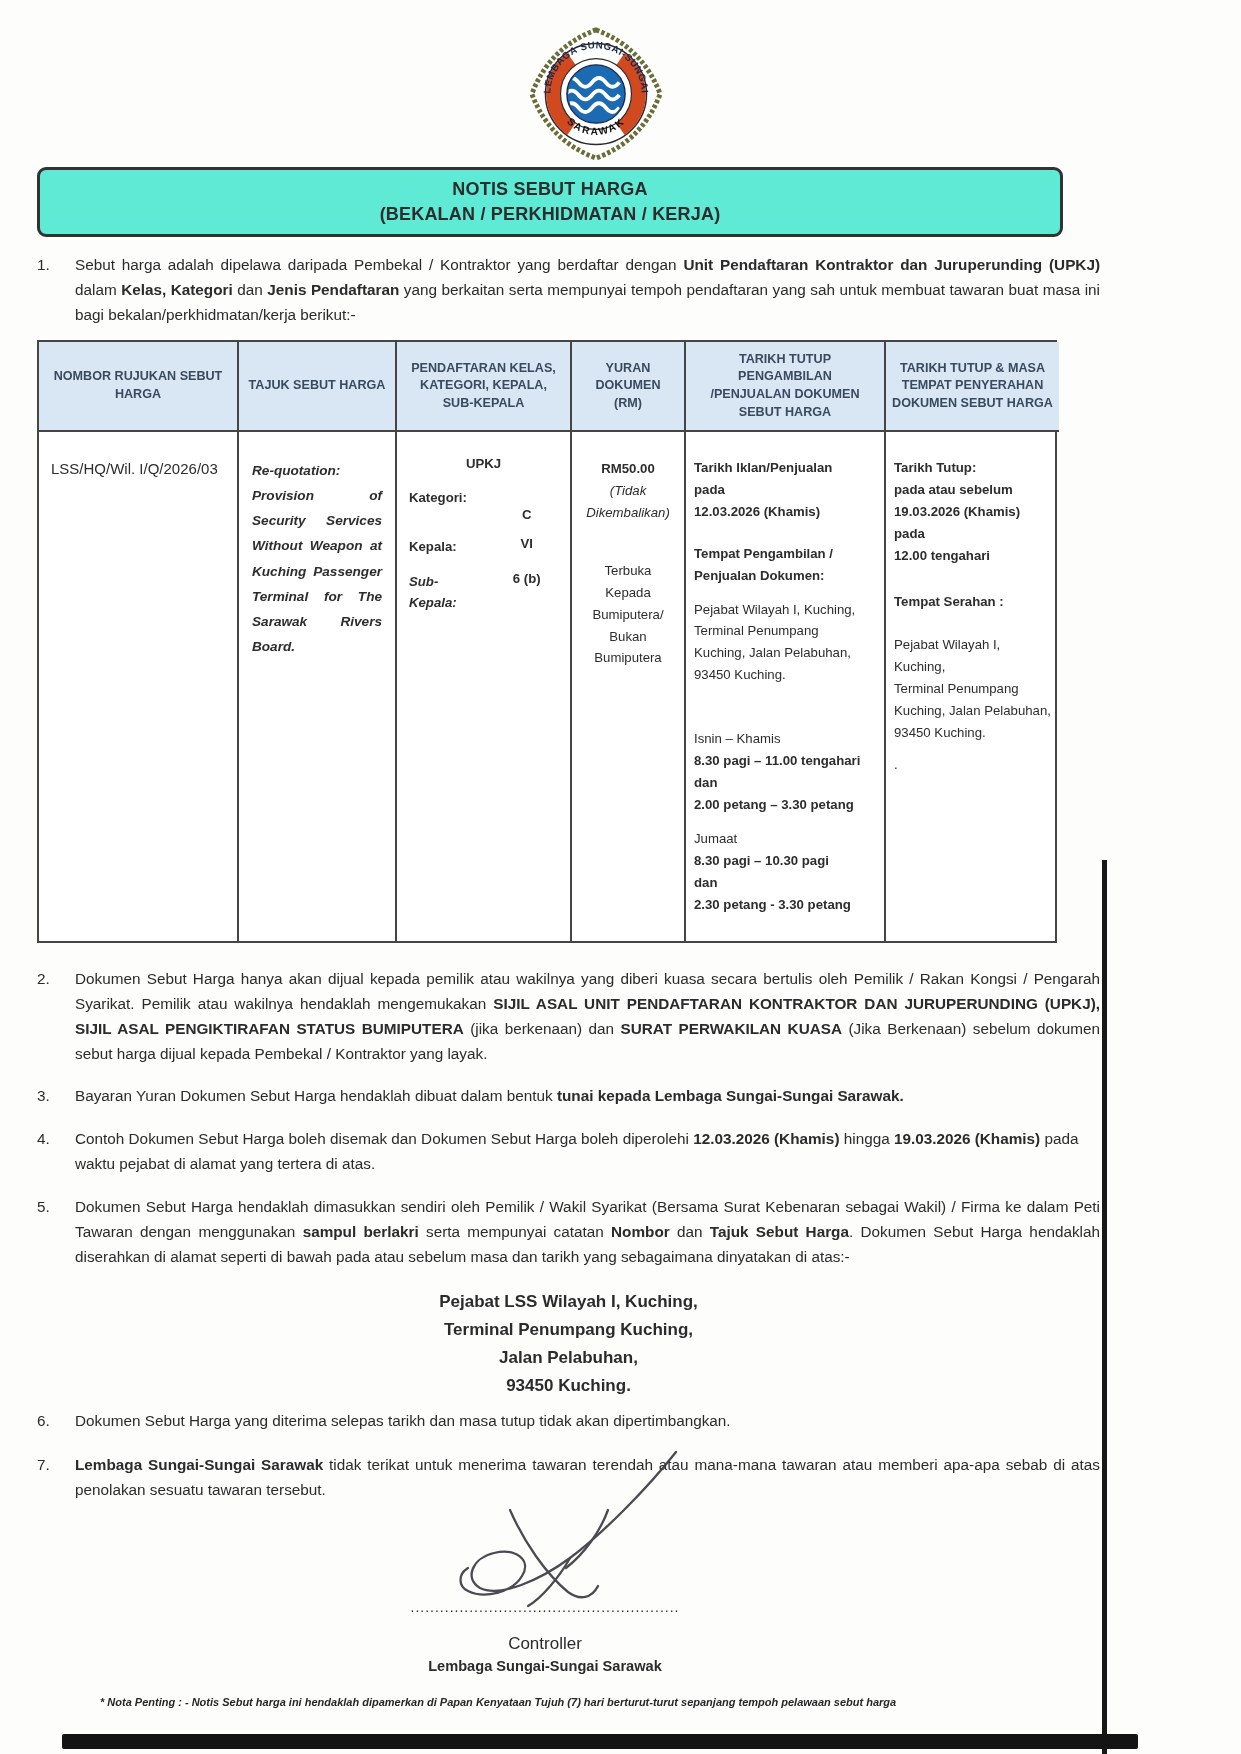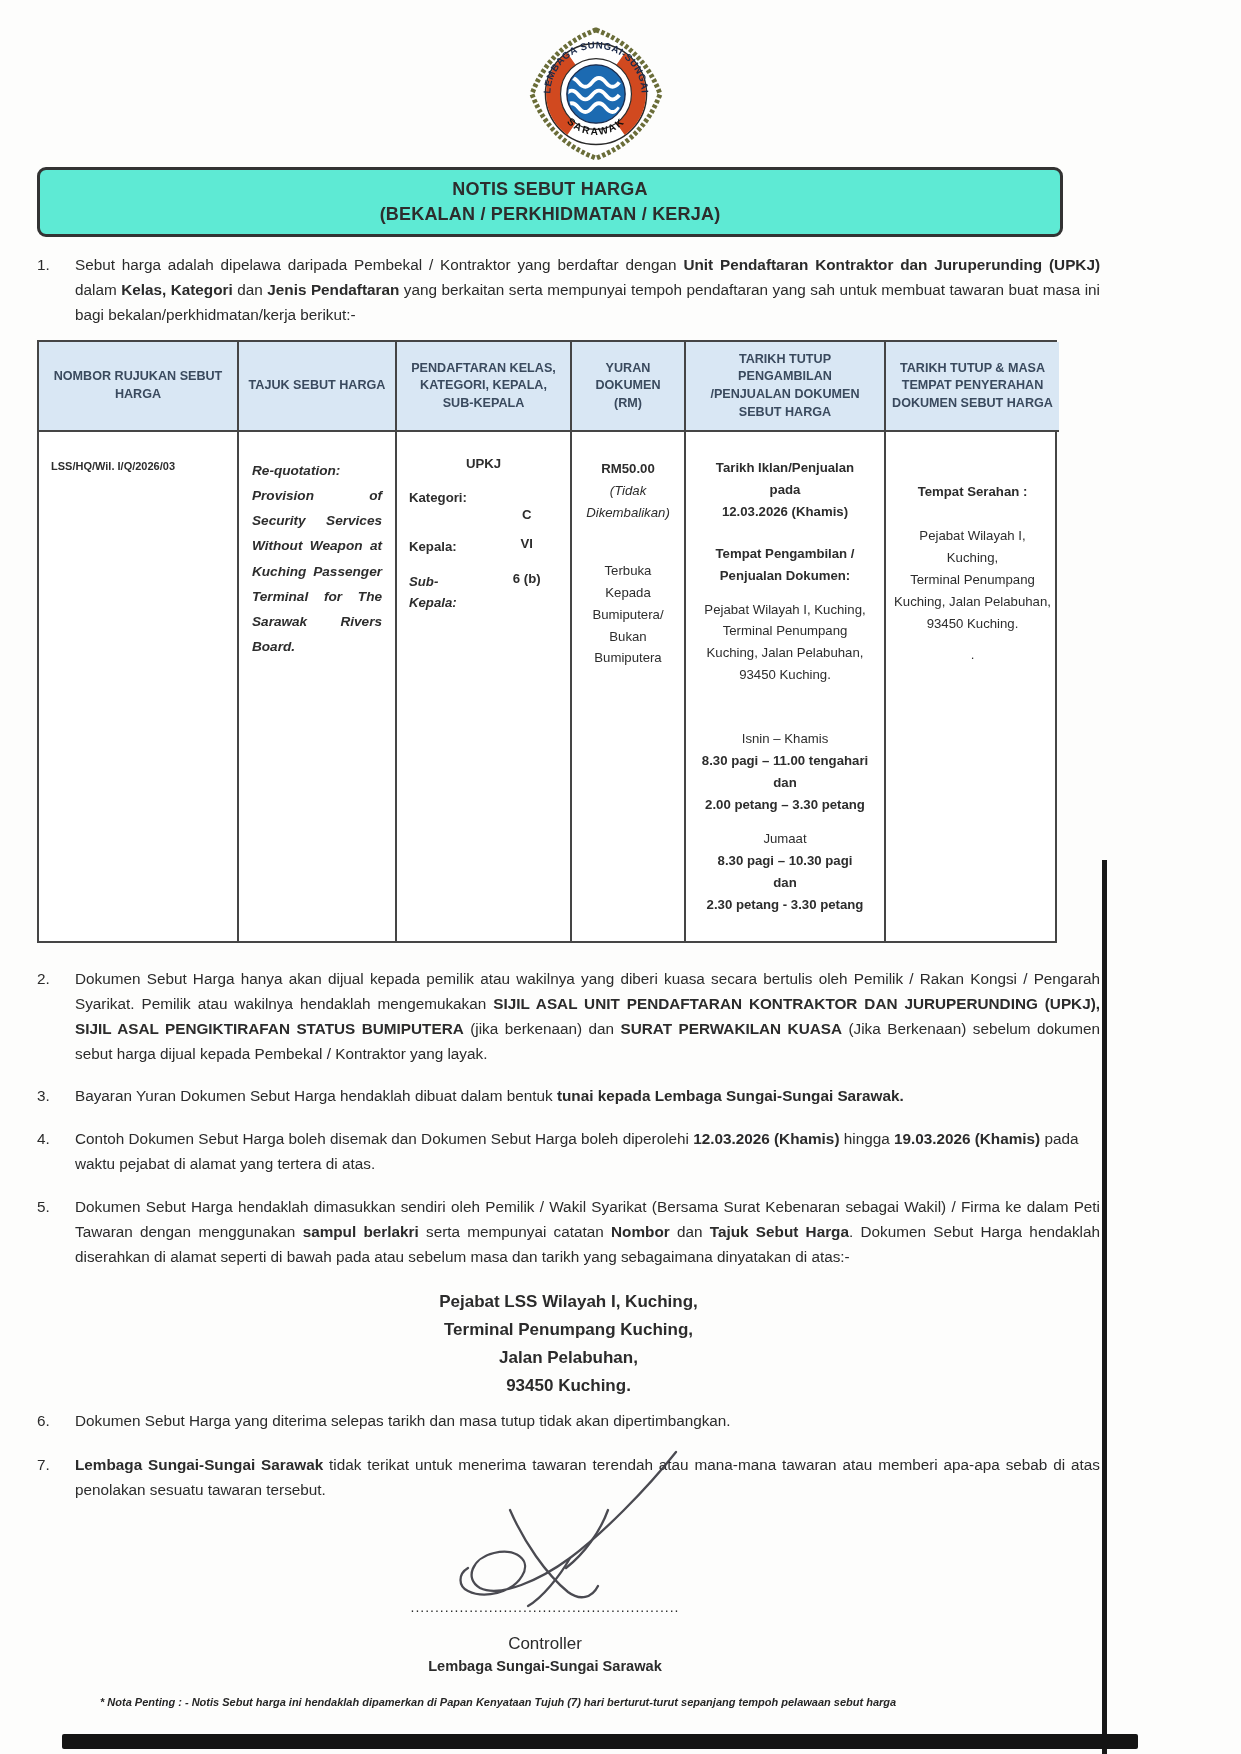--- a/index.html
+++ b/index.html
@@ -31,34 +31,34 @@
     border:2px solid #454545; box-sizing:border-box; background:#fff;
   }
   .th {
     background:#d9e7f4; border-bottom:2px solid #454545;
     display:flex; align-items:center; justify-content:center;
     text-align:center; font-weight:bold; color:#3a4a5e;
     font-size:12.6px; line-height:1.4; white-space:pre-line; padding:4px 6px; box-sizing:border-box;
   }
   .bl { border-left:2px solid #454545; }
   .td { box-sizing:border-box; font-size:13.2px; color:#2d2d2d; overflow:hidden; }
-  .td-ref { padding:28px 10px 0 12px; font-weight:bold; font-size:11px; }
+  .td-ref { padding:28px 10px 0 12px; font-weight:normal; font-size:15px; }
   .td-title { padding:26px 13px; font-weight:bold; font-style:italic; text-align:justify; line-height:1.85; font-size:13.6px; }
   .td-reg { padding:24px 12px 0 12px; }
   .reg-org { text-align:center; font-weight:bold; margin-bottom:16px; }
   .reg-row { display:flex; margin-bottom:14px; font-weight:bold; }
   .reg-label { width:58%; white-space:pre-line; line-height:1.6; }
   .reg-label.it { font-style:italic; }
   .reg-val { width:42%; text-align:center; }
   .reg-val.drop { margin-top:20px; }
   .td-fee { text-align:center; padding:26px 8px 0 8px; line-height:1.65; }
   .fee-amount { font-weight:bold; }
   .fee-note { font-style:italic; white-space:pre-line; }
   .fee-elig { margin-top:37px; white-space:pre-line; }
-  .td-block { white-space:pre-line; text-align:center; line-height:1.66; }
+  .td-block { white-space:pre-line; line-height:1.66; }
   .td-collect { padding:25px 8px 0 8px; }
   .td-submit { padding:25px 8px 0 8px; }
   .bold { font-weight:bold; }
   .mt-sm { margin-top:12px; }
   .mt-md { margin-top:20px; }
   .mt-lg { margin-top:42px; }
   
   .inline-address {
     position:absolute; left:37px; top:1288px; width:1063px;
     text-align:center; font-weight:bold; font-size:17px; line-height:28px; white-space:pre-line;
@@ -178,20 +178,24 @@
       <div class="td-block bold">8.30 pagi – 11.00 tengahari
 dan
 2.00 petang – 3.30 petang</div>
       <div class="td-block mt-sm">Jumaat</div>
       <div class="td-block bold">8.30 pagi – 10.30 pagi
 dan
 2.30 petang - 3.30 petang</div>
     </div>
 
     <div class="td td-submit bl">
+      <div class="td-block bold">Tarikh Tutup:
+pada atau sebelum
+19.03.2026 (Khamis) pada
+12.00 tengahari</div>
       <div class="td-block bold" style="margin-top:24px">Tempat Serahan :</div>
       <div class="td-block" style="margin-top:22px">Pejabat Wilayah I, Kuching,
 Terminal Penumpang
 Kuching, Jalan Pelabuhan,
 93450 Kuching.</div>
       <div class="td-block" style="margin-top:10px">.</div>
     </div>
   </div>
 
   <div class="clause" style="top:966px">

